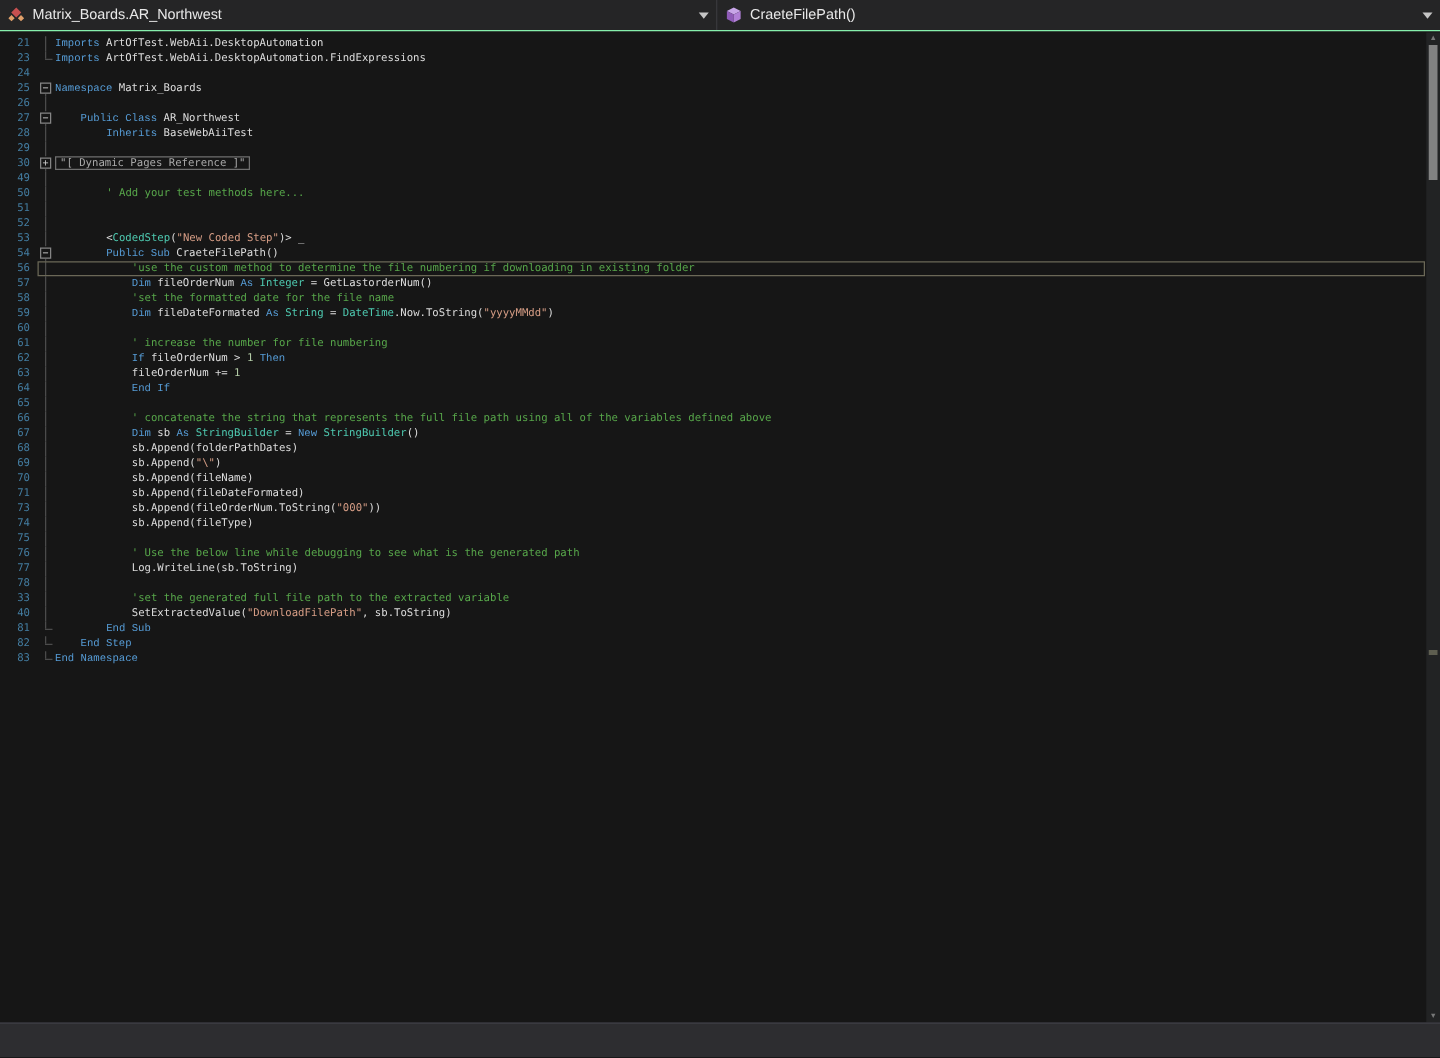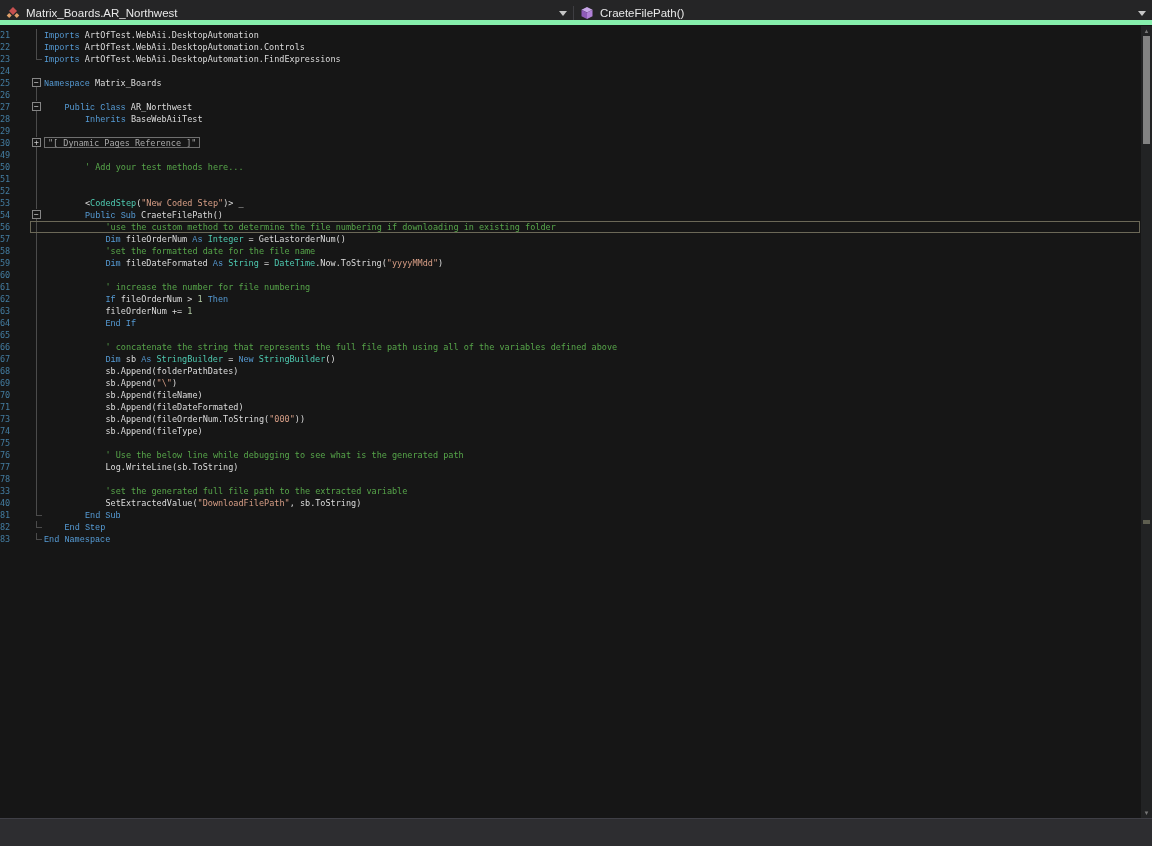--- a/index.html
+++ b/index.html
@@ -1,37 +1,37 @@
 <!DOCTYPE html>
 <html><head>
 <meta charset="utf-8">
 <style>
   html,body{margin:0;padding:0;background:#161616;}
   .app{position:relative;width:1152px;height:846px;background:#161616;overflow:hidden;
        font-family:"Liberation Sans",sans-serif;}
 
   
   .navbar{position:absolute;top:0;left:0;right:0;height:25px;background:#252526;
-          border-bottom:5px solid #86efac;display:flex;box-sizing:border-box;align-items:flex-end;}
+          border-bottom:1px solid #86efac;display:flex;box-sizing:border-box;}
   .combo{display:flex;align-items:center;padding:0 6px;box-sizing:border-box;
          border-right:1px solid #3e3e42;background:#252526;cursor:default;}
   .combo.left{flex:0 0 574px;}
   .combo.rightc{flex:1;border-right:none;}
   .combo-label{color:#e8e8e8;font-size:11.5px;margin-left:6px;white-space:nowrap;}
   .combo-spacer{flex:1;}
   .chevron{width:0;height:0;border-left:4px solid transparent;border-right:4px solid transparent;
            border-top:5px solid #c5c5c5;margin-left:8px;flex:none;}
   .icon{display:inline-flex;width:14px;height:14px;flex:none;}
 
   
   .editor{position:absolute;top:26px;left:0;right:0;bottom:28px;background:#161616;overflow:hidden;}
   .code-area{padding-top:3px;margin-right:11px;}
   .row{display:flex;height:12px;line-height:12px;font-family:"DejaVu Sans Mono",monospace;
        font-size:8.5px;position:relative;white-space:pre;}
-  .ln{flex:0 0 30px;width:30px;text-align:left;padding-right:6px;box-sizing:border-box;
+  .ln{flex:0 0 30px;width:30px;text-align:right;padding-right:6px;box-sizing:border-box;
       color:#437ca0;user-select:none;}
   .fold{flex:0 0 14px;width:14px;position:relative;height:12px;}
   .f-line::before{content:"";position:absolute;left:6px;top:0;height:12px;width:1px;background:#4b4b4b;}
   .f-end::before{content:"";position:absolute;left:6px;top:0;height:6px;width:1px;background:#4b4b4b;}
   .f-end::after{content:"";position:absolute;left:6px;top:6px;width:6px;height:1px;background:#4b4b4b;}
   .f-minus::before,.f-plus::before{
       position:absolute;left:2px;top:1px;width:9px;height:9px;box-sizing:border-box;
       border:1px solid #858585;background:#161616;color:#cfcfcf;font-size:8px;line-height:7px;
       text-align:center;z-index:1;}
   .f-minus::before{content:"\2212";}
@@ -90,21 +90,20 @@
       </span>
       <span class="combo-label">CraeteFilePath()</span>
       <span class="combo-spacer"></span>
       <span class="chevron"></span>
     </div>
   </div>
 
   <div class="editor">
     <div class="code-area">
         <div class="row"><span class="ln">21</span><span class="fold f-line"></span><span class="codetext"><span class="sg-k">Imports </span><span class="sg-p">ArtOfTest.WebAii.DesktopAutomation</span></span></div>
-        <div class="row"><span class="ln">22</span><span class="fold f-line"></span><span class="codetext"><span class="sg-k">Imports </span><span class="sg-p">ArtOfTest.WebAii.DesktopAutomation.Controls</span></span></div>
         <div class="row"><span class="ln">23</span><span class="fold f-end"></span><span class="codetext"><span class="sg-k">Imports </span><span class="sg-p">ArtOfTest.WebAii.DesktopAutomation.FindExpressions</span></span></div>
         <div class="row"><span class="ln">24</span><span class="fold f-none"></span><span class="codetext"></span></div>
         <div class="row"><span class="ln">25</span><span class="fold f-minus"></span><span class="codetext"><span class="sg-k">Namespace </span><span class="sg-p">Matrix_Boards</span></span></div>
         <div class="row"><span class="ln">26</span><span class="fold f-line"></span><span class="codetext"></span></div>
         <div class="row"><span class="ln">27</span><span class="fold f-minus"></span><span class="codetext"><span class="sg-p">    </span><span class="sg-k">Public Class </span><span class="sg-p">AR_Northwest</span></span></div>
         <div class="row"><span class="ln">28</span><span class="fold f-line"></span><span class="codetext"><span class="sg-p">        </span><span class="sg-k">Inherits </span><span class="sg-p">BaseWebAiiTest</span></span></div>
         <div class="row"><span class="ln">29</span><span class="fold f-line"></span><span class="codetext"></span></div>
         <div class="row"><span class="ln">30</span><span class="fold f-plus"></span><span class="codetext"><span class="collapsed-box">"[ Dynamic Pages Reference ]"</span></span></div>
         <div class="row"><span class="ln">49</span><span class="fold f-line"></span><span class="codetext"></span></div>
         <div class="row"><span class="ln">50</span><span class="fold f-line"></span><span class="codetext"><span class="sg-p">        </span><span class="sg-c">' Add your test methods here...</span></span></div>

